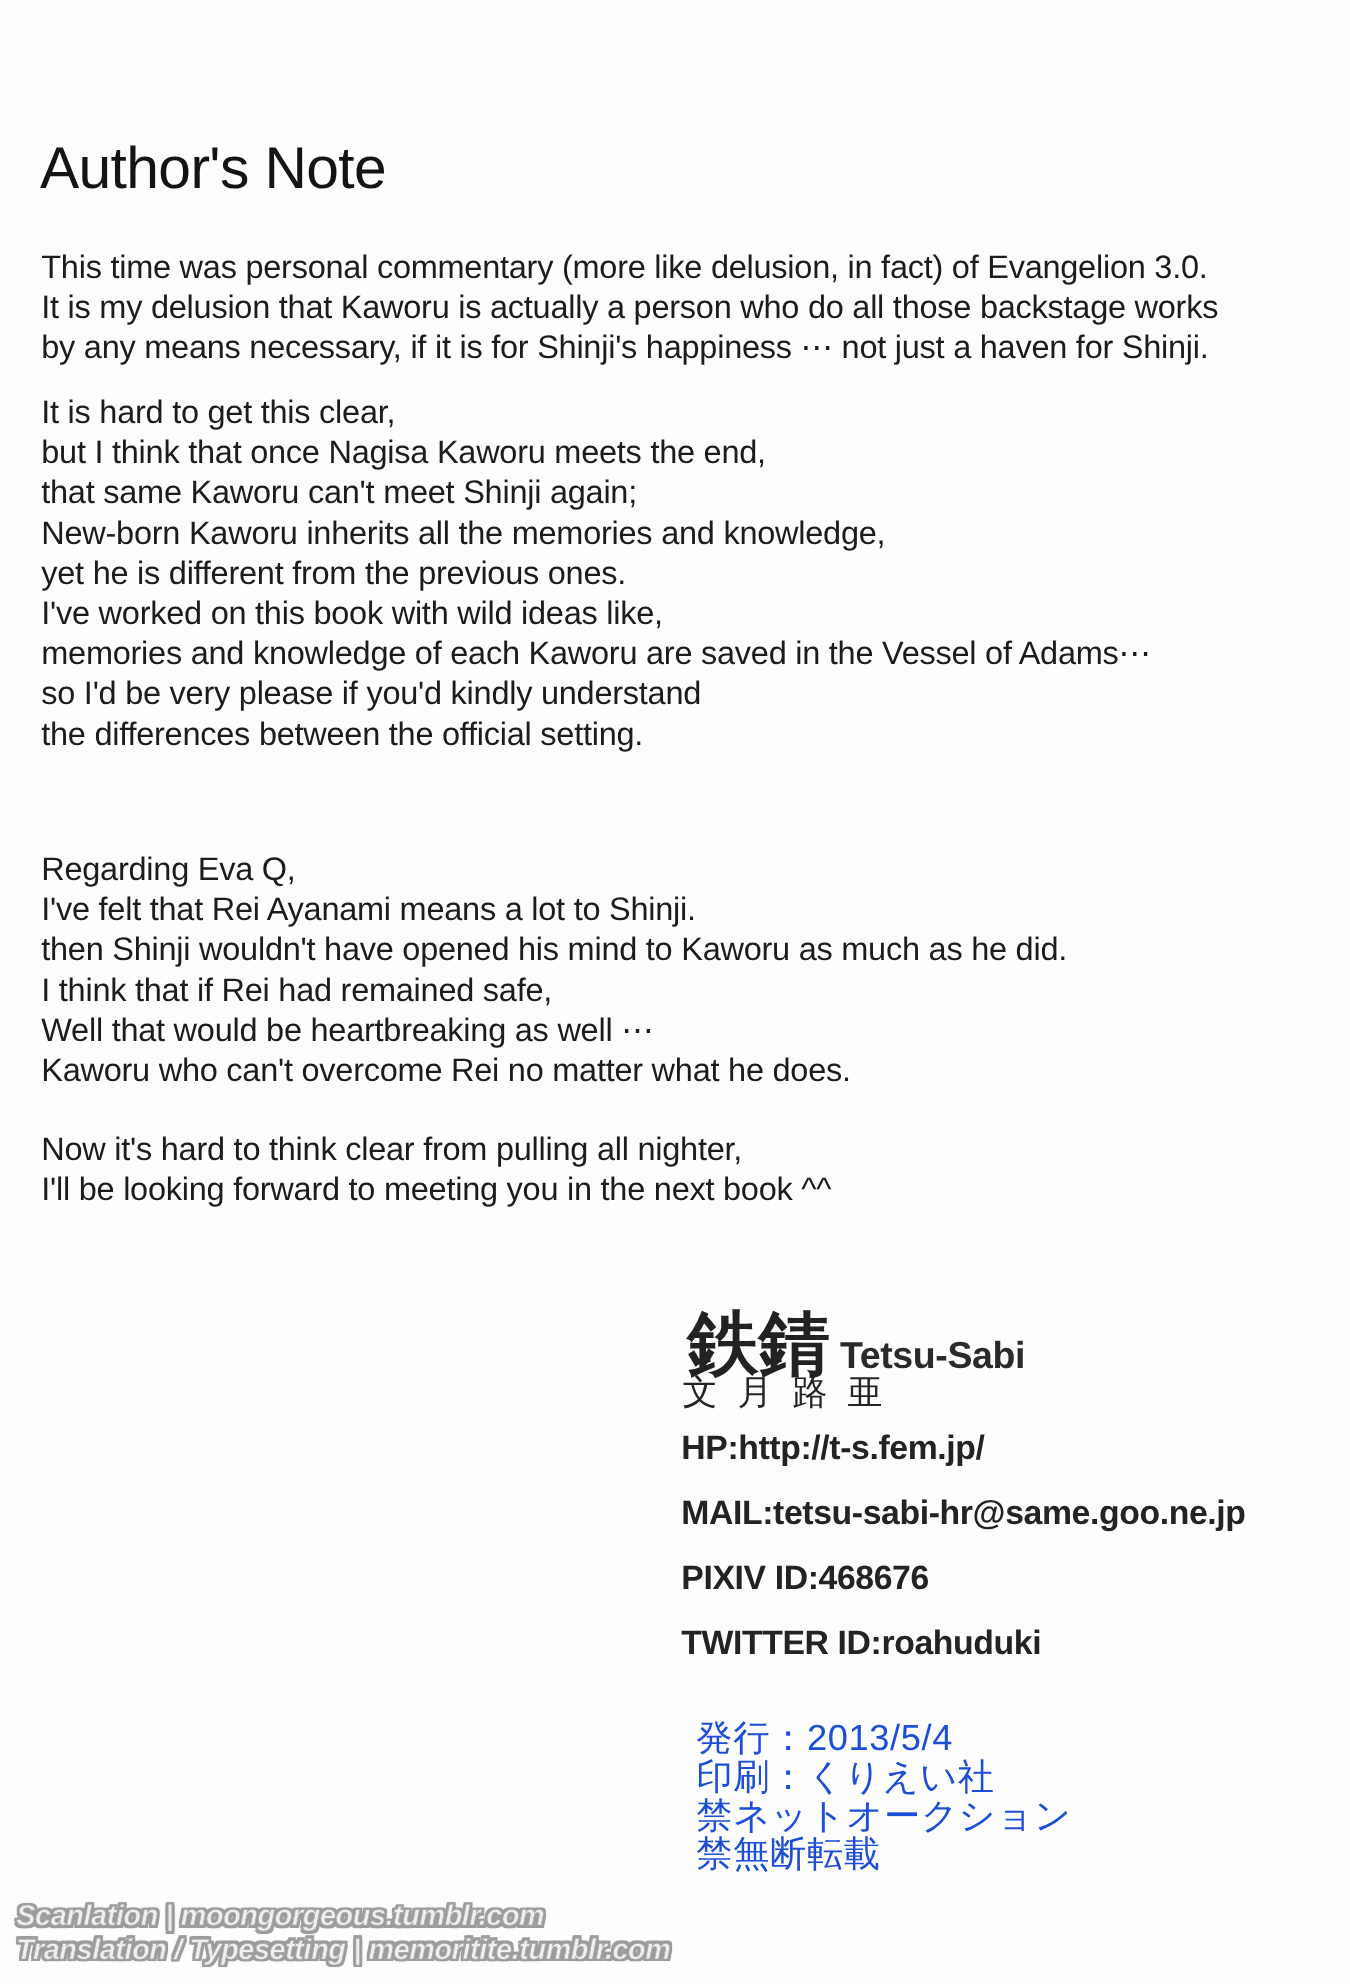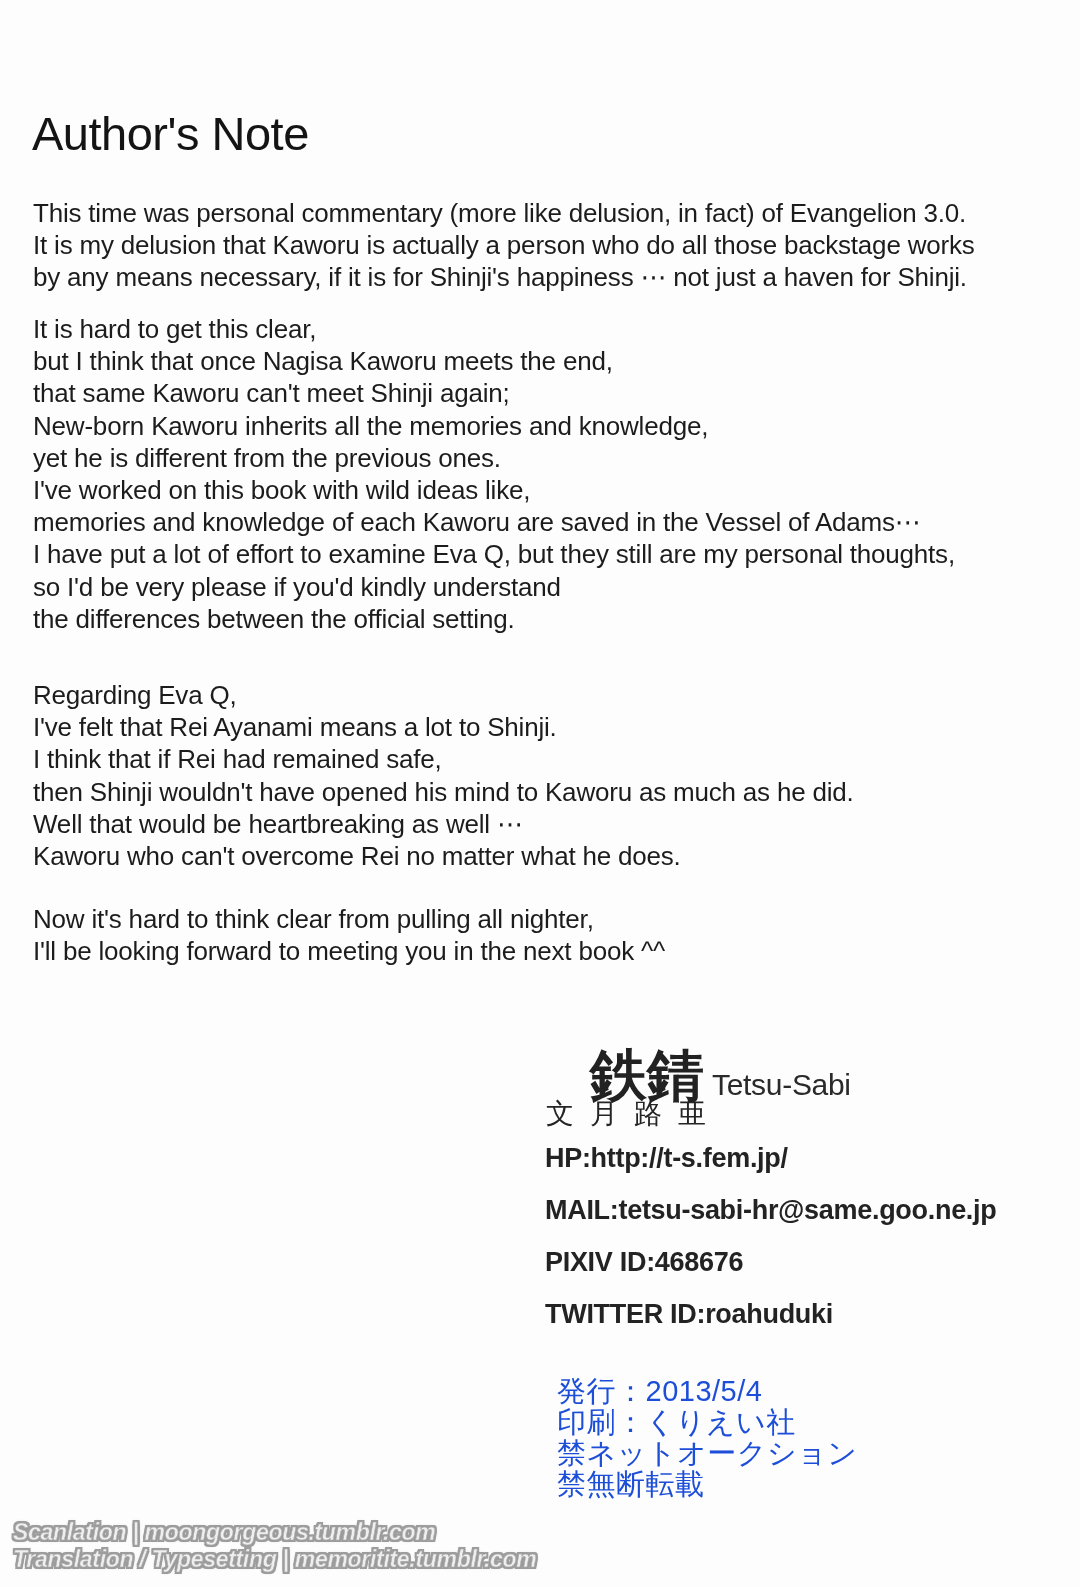--- a/index.html
+++ b/index.html
@@ -53,25 +53,24 @@
     align-items: baseline;
     gap: 8px;
     white-space: nowrap;
   }
   .circle-name .kanji {
     font-family: "DejaVu Serif", "Liberation Serif", serif;
     font-size: 57px;
     line-height: 1;
     font-weight: 600;
     color: #222;
-    margin-left: 40px;
   }
   .circle-name .romaji {
     font-size: 30px;
-    font-weight: normal;
+    font-weight: bold;
     letter-spacing: -0.3px;
     color: #2a2a2a;
   }
   .author-name {
     position: absolute;
     left: 546px;
     top: 1096px;
     font-family: "DejaVu Serif", "Liberation Serif", serif;
     font-size: 28px;
     line-height: 36px;
@@ -139,30 +138,29 @@
     </div>
 
   <div class="para p2">
       <div class="line">It is hard to get this clear,</div>
       <div class="line">but I think that once Nagisa Kaworu meets the end,</div>
       <div class="line">that same Kaworu can't meet Shinji again;</div>
       <div class="line">New-born Kaworu inherits all the memories and knowledge,</div>
       <div class="line">yet he is different from the previous ones.</div>
       <div class="line">I've worked on this book with wild ideas like,</div>
       <div class="line">memories and knowledge of each Kaworu are saved in the Vessel of Adams⋯</div>
-      <div class="line">I have put a lot of effort to examine Eva Q, but they still are my personal thoughts,</div>
       <div class="line">so I'd be very please if you'd kindly understand</div>
       <div class="line">the differences between the official setting.</div>
     </div>
 
   <div class="para p3">
       <div class="line">Regarding Eva Q,</div>
       <div class="line">I've felt that Rei Ayanami means a lot to Shinji.</div>
+      <div class="line">then Shinji wouldn't have opened his mind to Kaworu as much as he did.</div>
       <div class="line">I think that if Rei had remained safe,</div>
-      <div class="line">then Shinji wouldn't have opened his mind to Kaworu as much as he did.</div>
       <div class="line">Well that would be heartbreaking as well ⋯</div>
       <div class="line">Kaworu who can't overcome Rei no matter what he does.</div>
     </div>
 
   <div class="para p4">
       <div class="line">Now it's hard to think clear from pulling all nighter,</div>
       <div class="line">I'll be looking forward to meeting you in the next book ^^</div>
     </div>
 
   <div class="circle-name">

